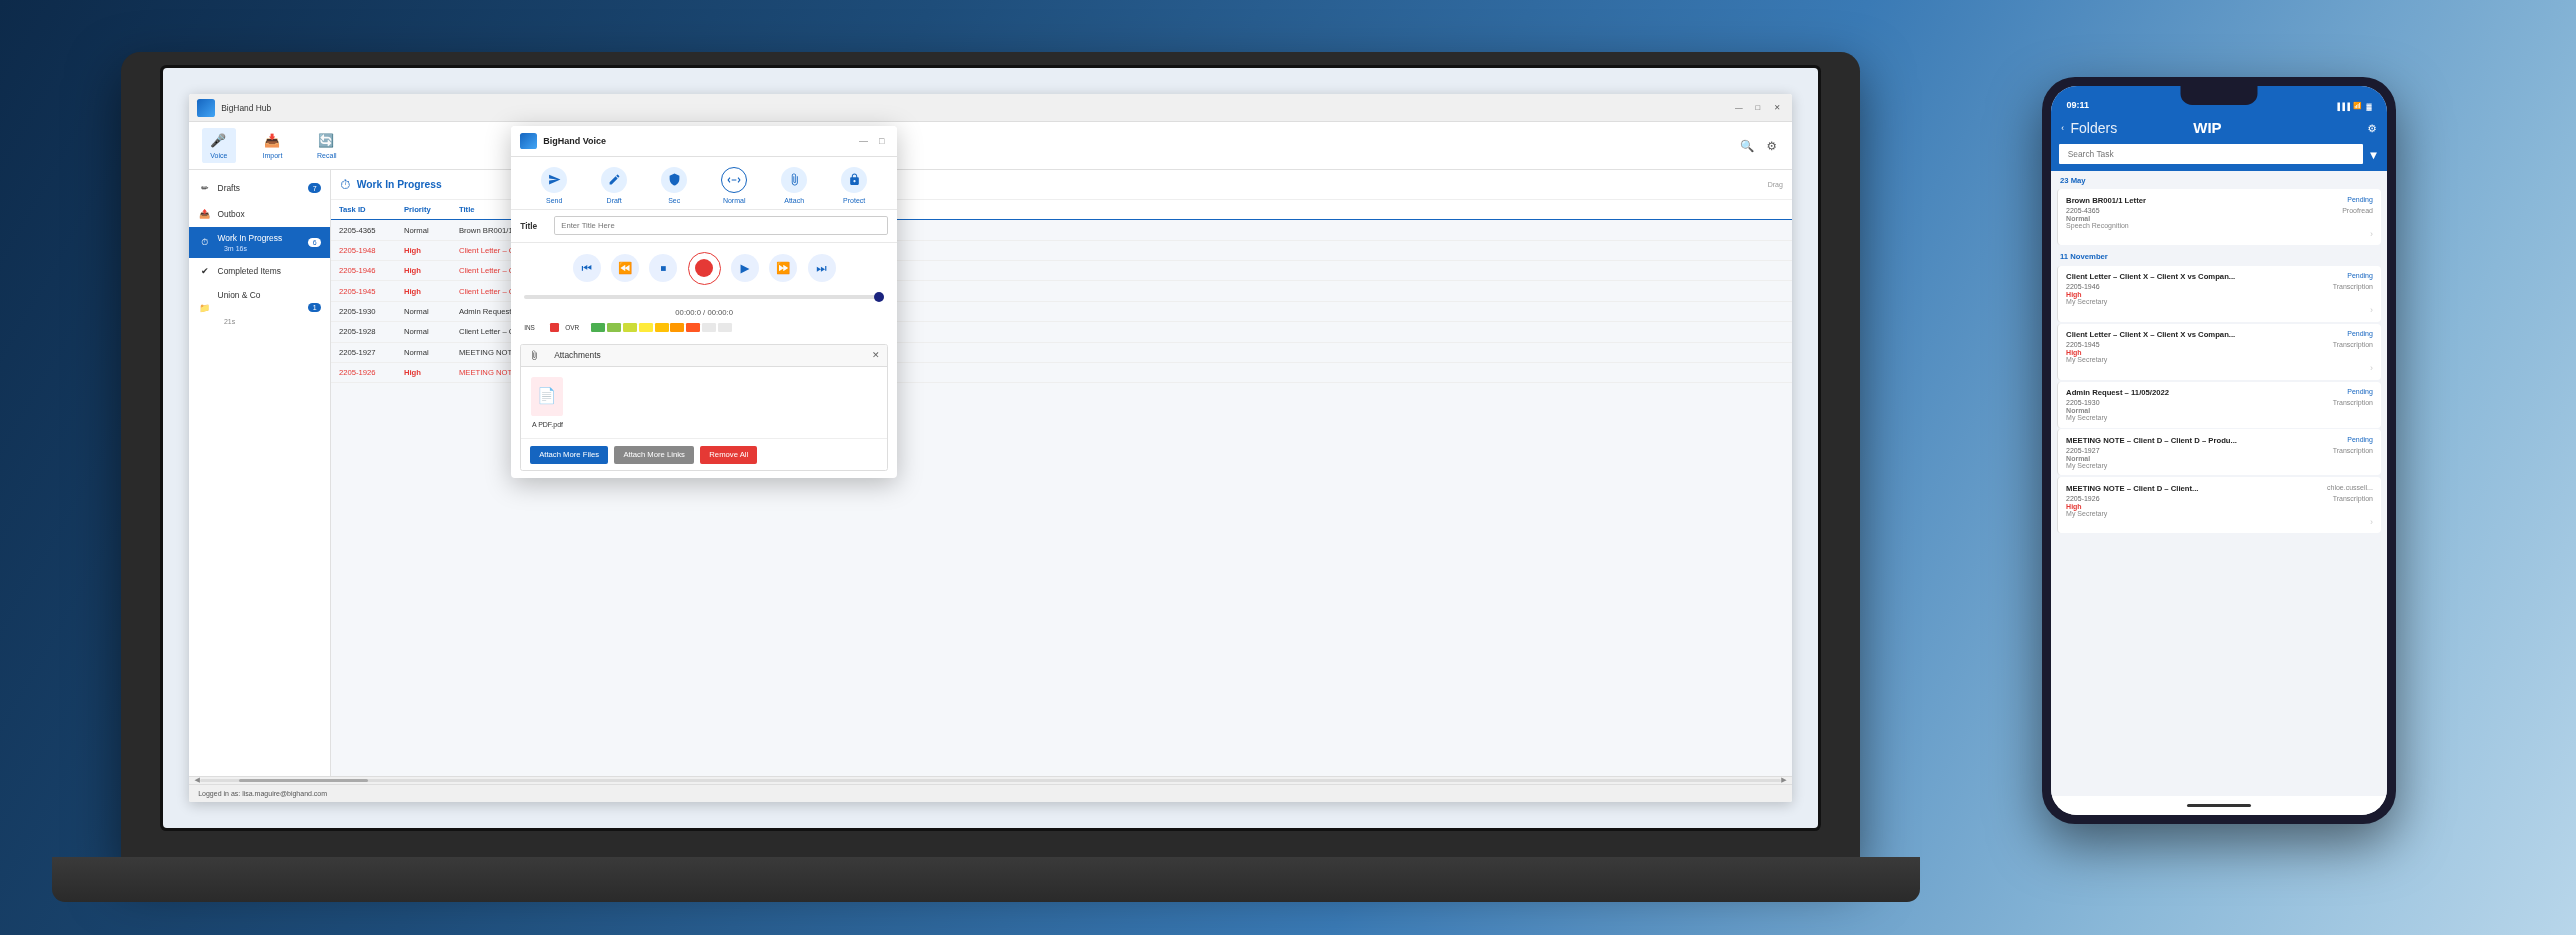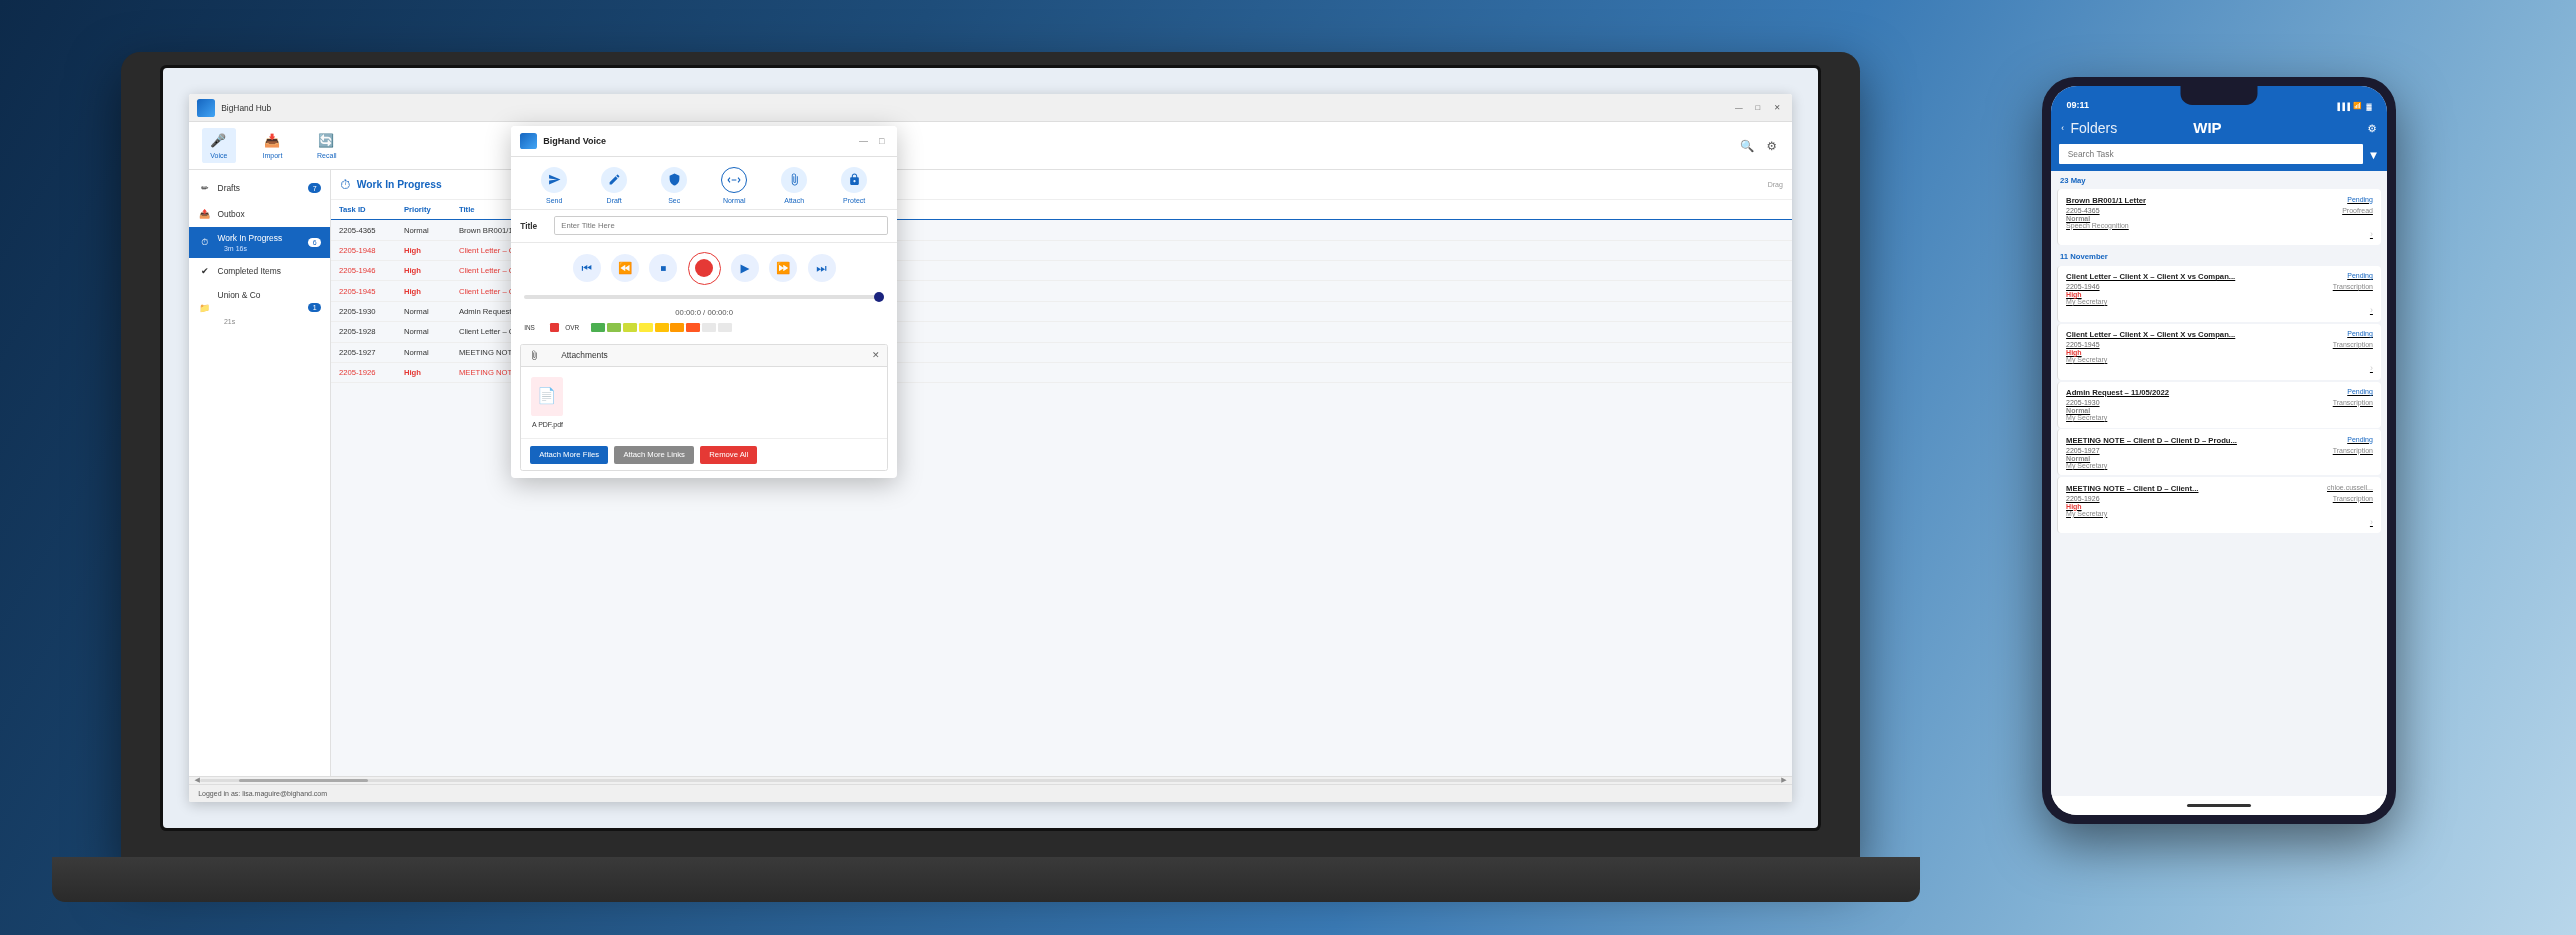--- a/index.html
+++ b/index.html
@@ -526,21 +526,21 @@
 
     .attachments-header {
       display: flex;
       align-items: center;
       padding: 5.2px 7.7px;
       background: #f8f8f8;
       border-bottom: 0.6px solid #ddd;
       font-size: 8.4px;
       font-weight: 500;
       color: #333;
-      gap: 22px;
+      gap: 15px;
     }
 
     .attachments-close {
       margin-left: auto;
       cursor: pointer;
       color: #666;
       font-size: 9px;
     }
 
     .attachments-body {
@@ -778,21 +778,20 @@
       color: #1565c0;
       background: #f2f4f8;
     }
 
     .phone-task-item {
       background: #fff;
       margin: 1.9px 6.4px;
       border-radius: 3.9px;
       padding: 6.4px 7.7px;
       border-left: 1.9px solid #ddd;
-      text-decoration: underline;
     }
 
     .phone-task-top {
       display: flex;
       justify-content: space-between;
       margin-bottom: 1.9px;
     }
 
     .phone-task-title {
       font-size: 7.7px;

